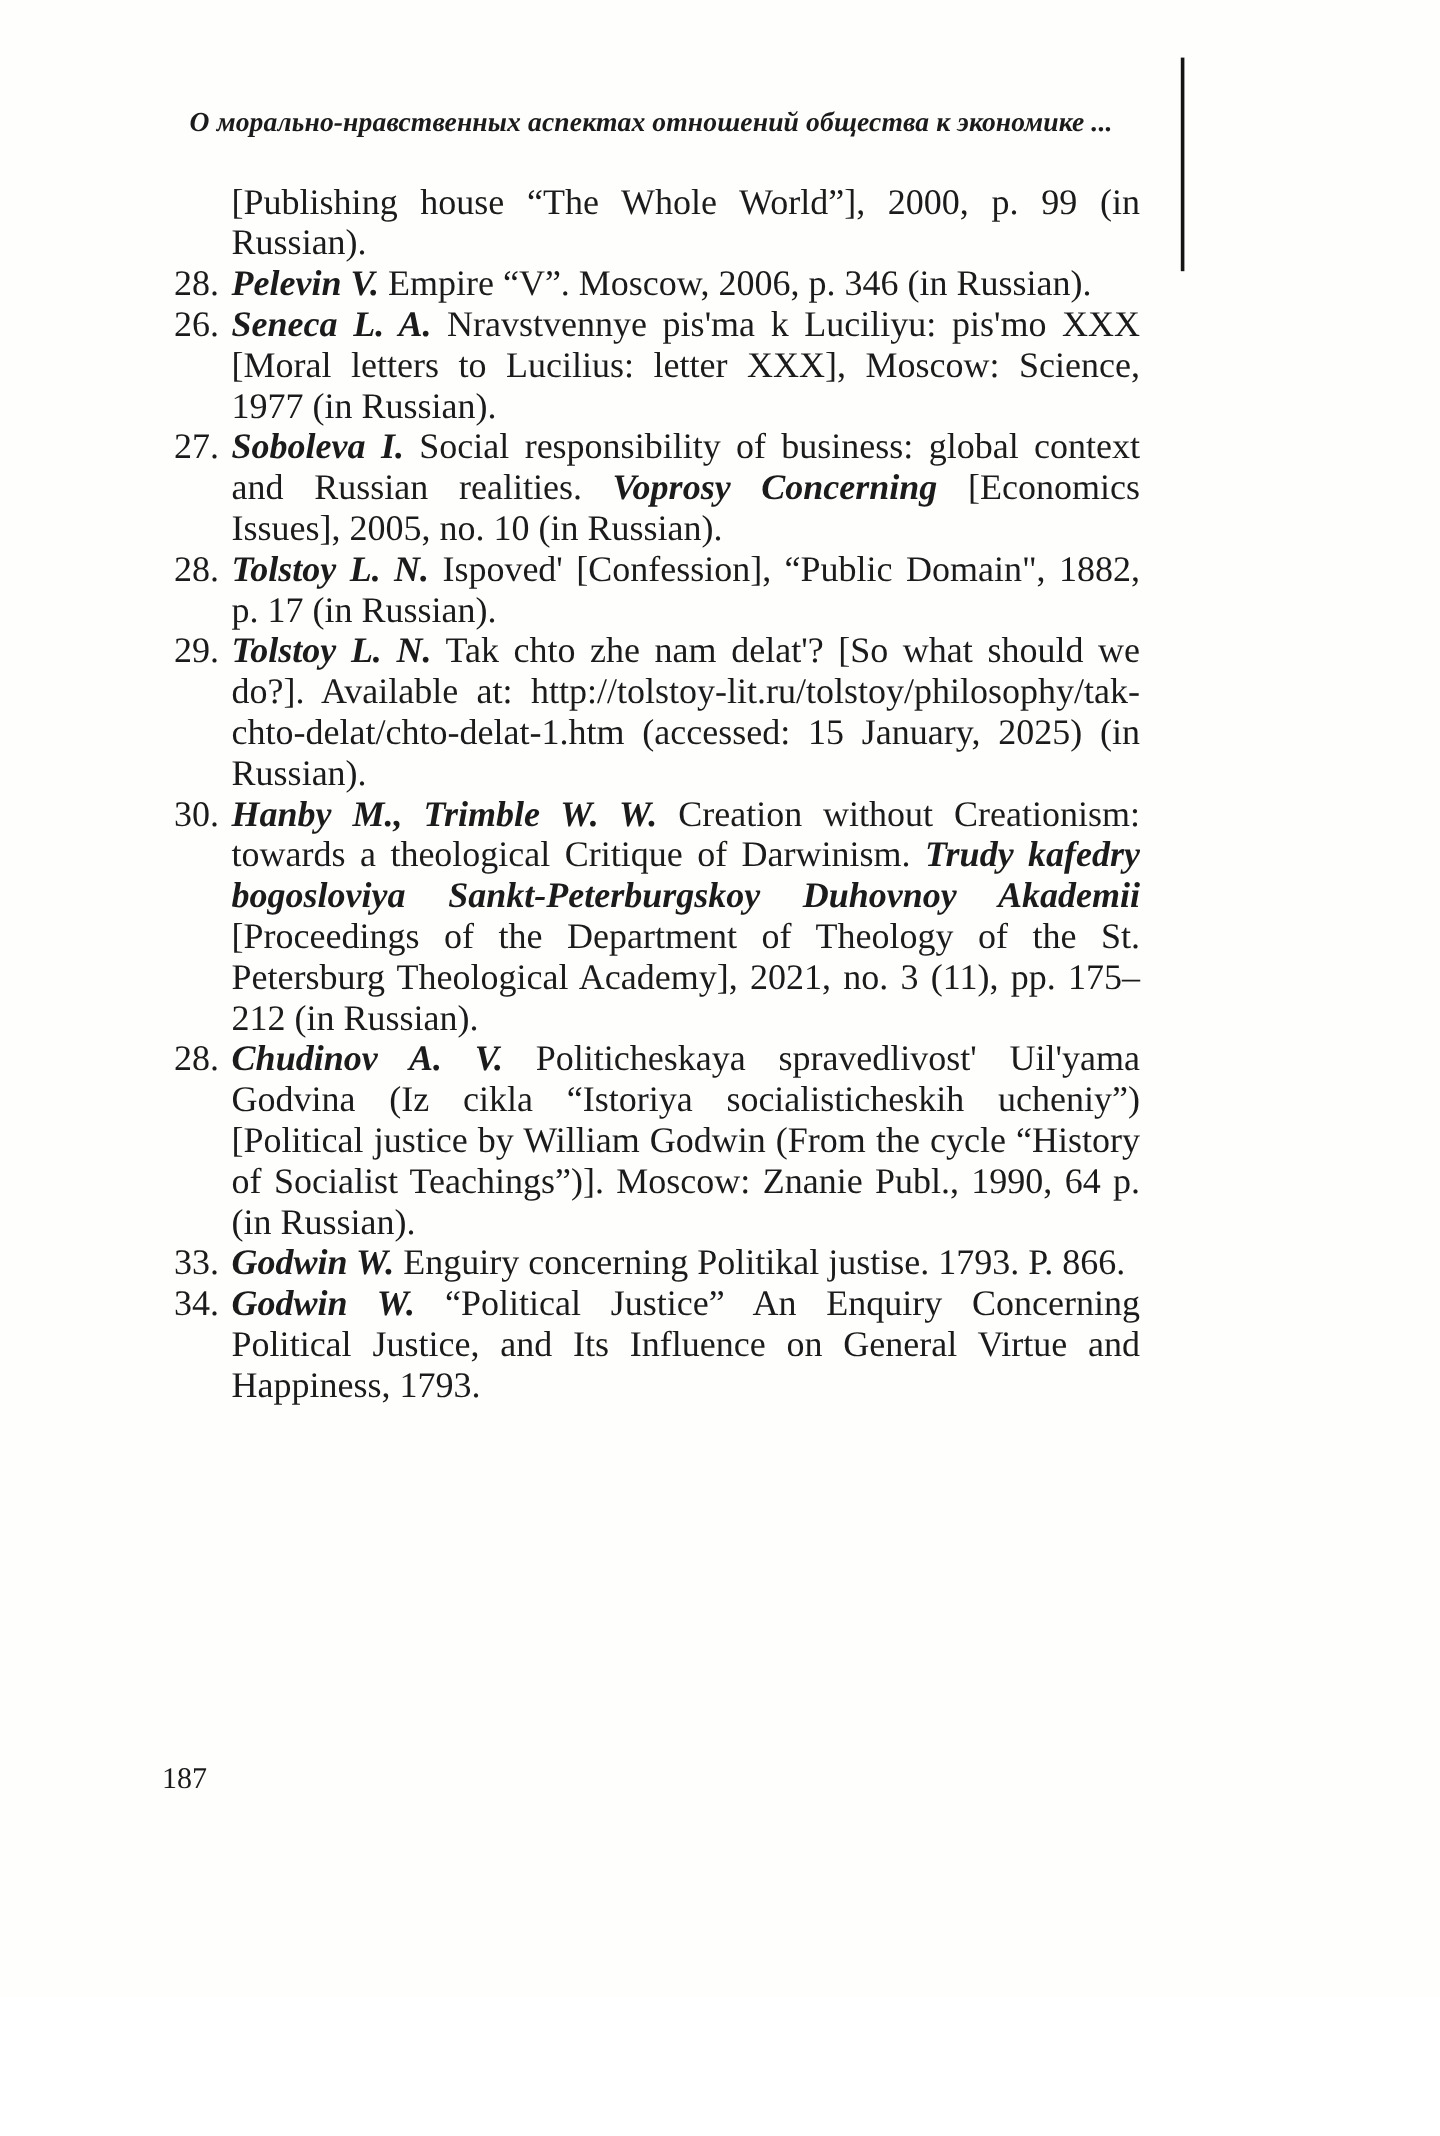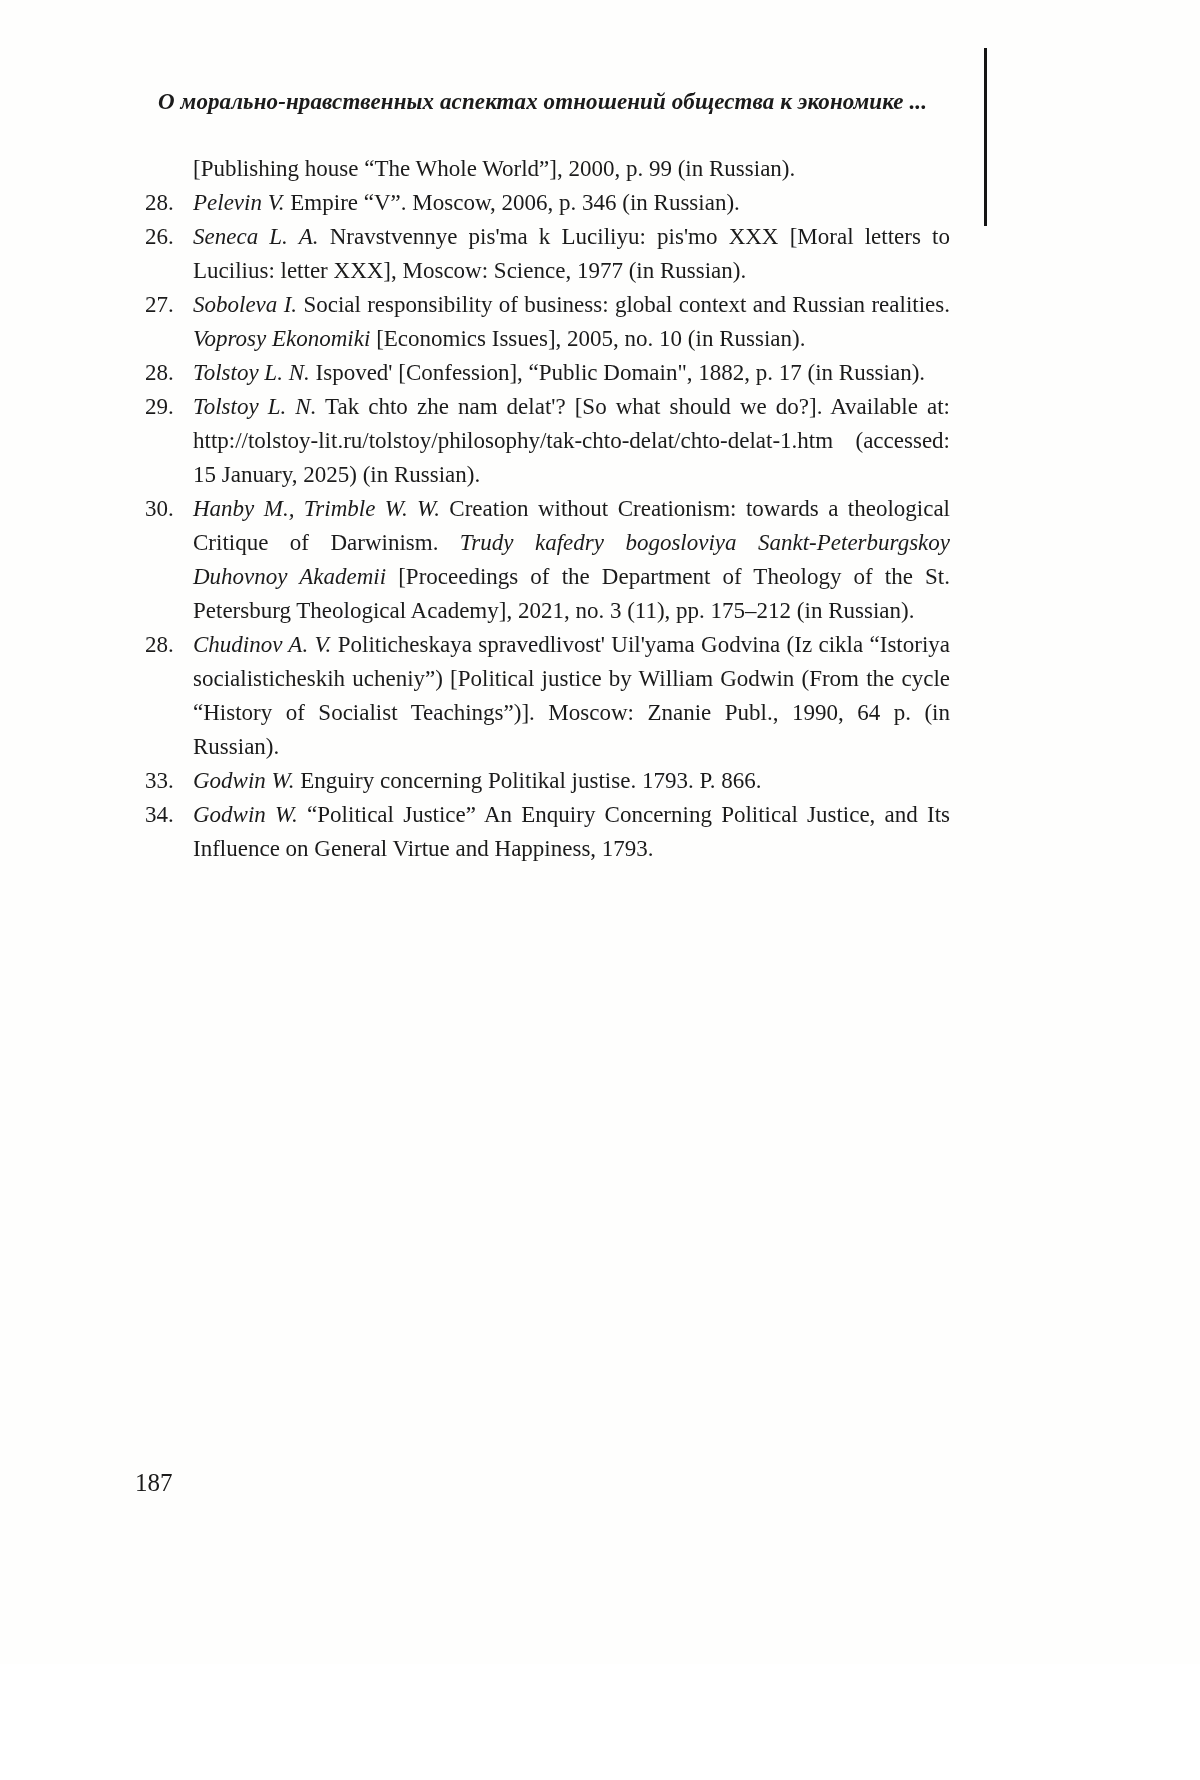--- a/index.html
+++ b/index.html
@@ -36,36 +36,36 @@
     font-style: italic;
     font-weight: bold;
     font-size: 23px;
     line-height: 28px;
     text-align: center;
     white-space: nowrap;
     letter-spacing: 0.1px;
   }
   .refs {
     margin-top: 36px;
-    font-size: 23px;
+    font-size: 30px;
     line-height: 34px;
   }
   .ref {
     position: relative;
     padding-left: 58px;
     text-align: justify;
     overflow-wrap: break-word;
   }
   .ref-num {
     position: absolute;
     left: 10px;
     top: 0;
     font-style: normal;
   }
-  .it { font-style: italic; }
+  .it { font-style: italic; font-weight: bold; }
   .rm { font-style: normal; }
   .page-number {
     position: absolute;
     left: 135px;
     top: 1468px;
     width: 815px;
     font-size: 25px;
     line-height: 30px;
   }
 </style>
@@ -77,21 +77,21 @@
   <div class="change-bar"></div>
 
   <div class="content">
 
     <div class="running-header">О морально-нравственных аспектах отношений общества к экономике ...</div>
 
     <div class="refs">
         <div class="ref"><span class="ref-num"></span><span class="rm">[Publishing house “The Whole World”], 2000, p. 99 (in Russian).</span></div>
         <div class="ref"><span class="ref-num">28.</span><span class="it">Pelevin V.</span><span class="rm"> Empire “V”. Moscow, 2006, p. 346 (in Russian).</span></div>
         <div class="ref"><span class="ref-num">26.</span><span class="it">Seneca L. A.</span><span class="rm"> Nravstvennye pis'ma k Luciliyu: pis'mo XXX [Moral letters to Lucilius: letter XXX], Moscow: Science, 1977 (in Russian).</span></div>
-        <div class="ref"><span class="ref-num">27.</span><span class="it">Soboleva I.</span><span class="rm"> Social responsibility of business: global context and Russian realities. </span><span class="it">Voprosy Ekonomiki</span><span class="rm"> [Economics Issues], 2005, no. 10 (in Russian).</span></div>
+        <div class="ref"><span class="ref-num">27.</span><span class="it">Soboleva I.</span><span class="rm"> Social responsibility of business: global context and Russian realities. </span><span class="it">Voprosy Concerning</span><span class="rm"> [Economics Issues], 2005, no. 10 (in Russian).</span></div>
         <div class="ref"><span class="ref-num">28.</span><span class="it">Tolstoy L. N.</span><span class="rm"> Ispoved' [Confession], “Public Domain", 1882, p. 17 (in Russian).</span></div>
         <div class="ref"><span class="ref-num">29.</span><span class="it">Tolstoy L. N.</span><span class="rm"> Tak chto zhe nam delat'? [So what should we do?]. Available at: http://tolstoy-lit.ru/tolstoy/philosophy/tak-chto-delat/chto-delat-1.htm (accessed: 15 January, 2025) (in Russian).</span></div>
         <div class="ref"><span class="ref-num">30.</span><span class="it">Hanby M., Trimble W. W.</span><span class="rm"> Creation without Creationism: towards a theological Critique of Darwinism. </span><span class="it">Trudy kafedry bogosloviya Sankt-Peterburgskoy Duhovnoy Akademii</span><span class="rm"> [Proceedings of the Department of Theology of the St. Petersburg Theological Academy], 2021, no. 3 (11), pp. 175–212 (in Russian).</span></div>
         <div class="ref"><span class="ref-num">28.</span><span class="it">Chudinov A. V.</span><span class="rm"> Politicheskaya spravedlivost' Uil'yama Godvina (Iz cikla “Istoriya socialisticheskih ucheniy”) [Political justice by William Godwin (From the cycle “History of Socialist Teachings”)]. Moscow: Znanie Publ., 1990, 64 p. (in Russian).</span></div>
         <div class="ref"><span class="ref-num">33.</span><span class="it">Godwin W.</span><span class="rm"> Enguiry concerning Politikal justise. 1793. P. 866.</span></div>
         <div class="ref"><span class="ref-num">34.</span><span class="it">Godwin W.</span><span class="rm"> “Political Justice” An Enquiry Concerning Political Justice, and Its Influence on General Virtue and Happiness, 1793.</span></div>
       </div>
 
   </div>
 

